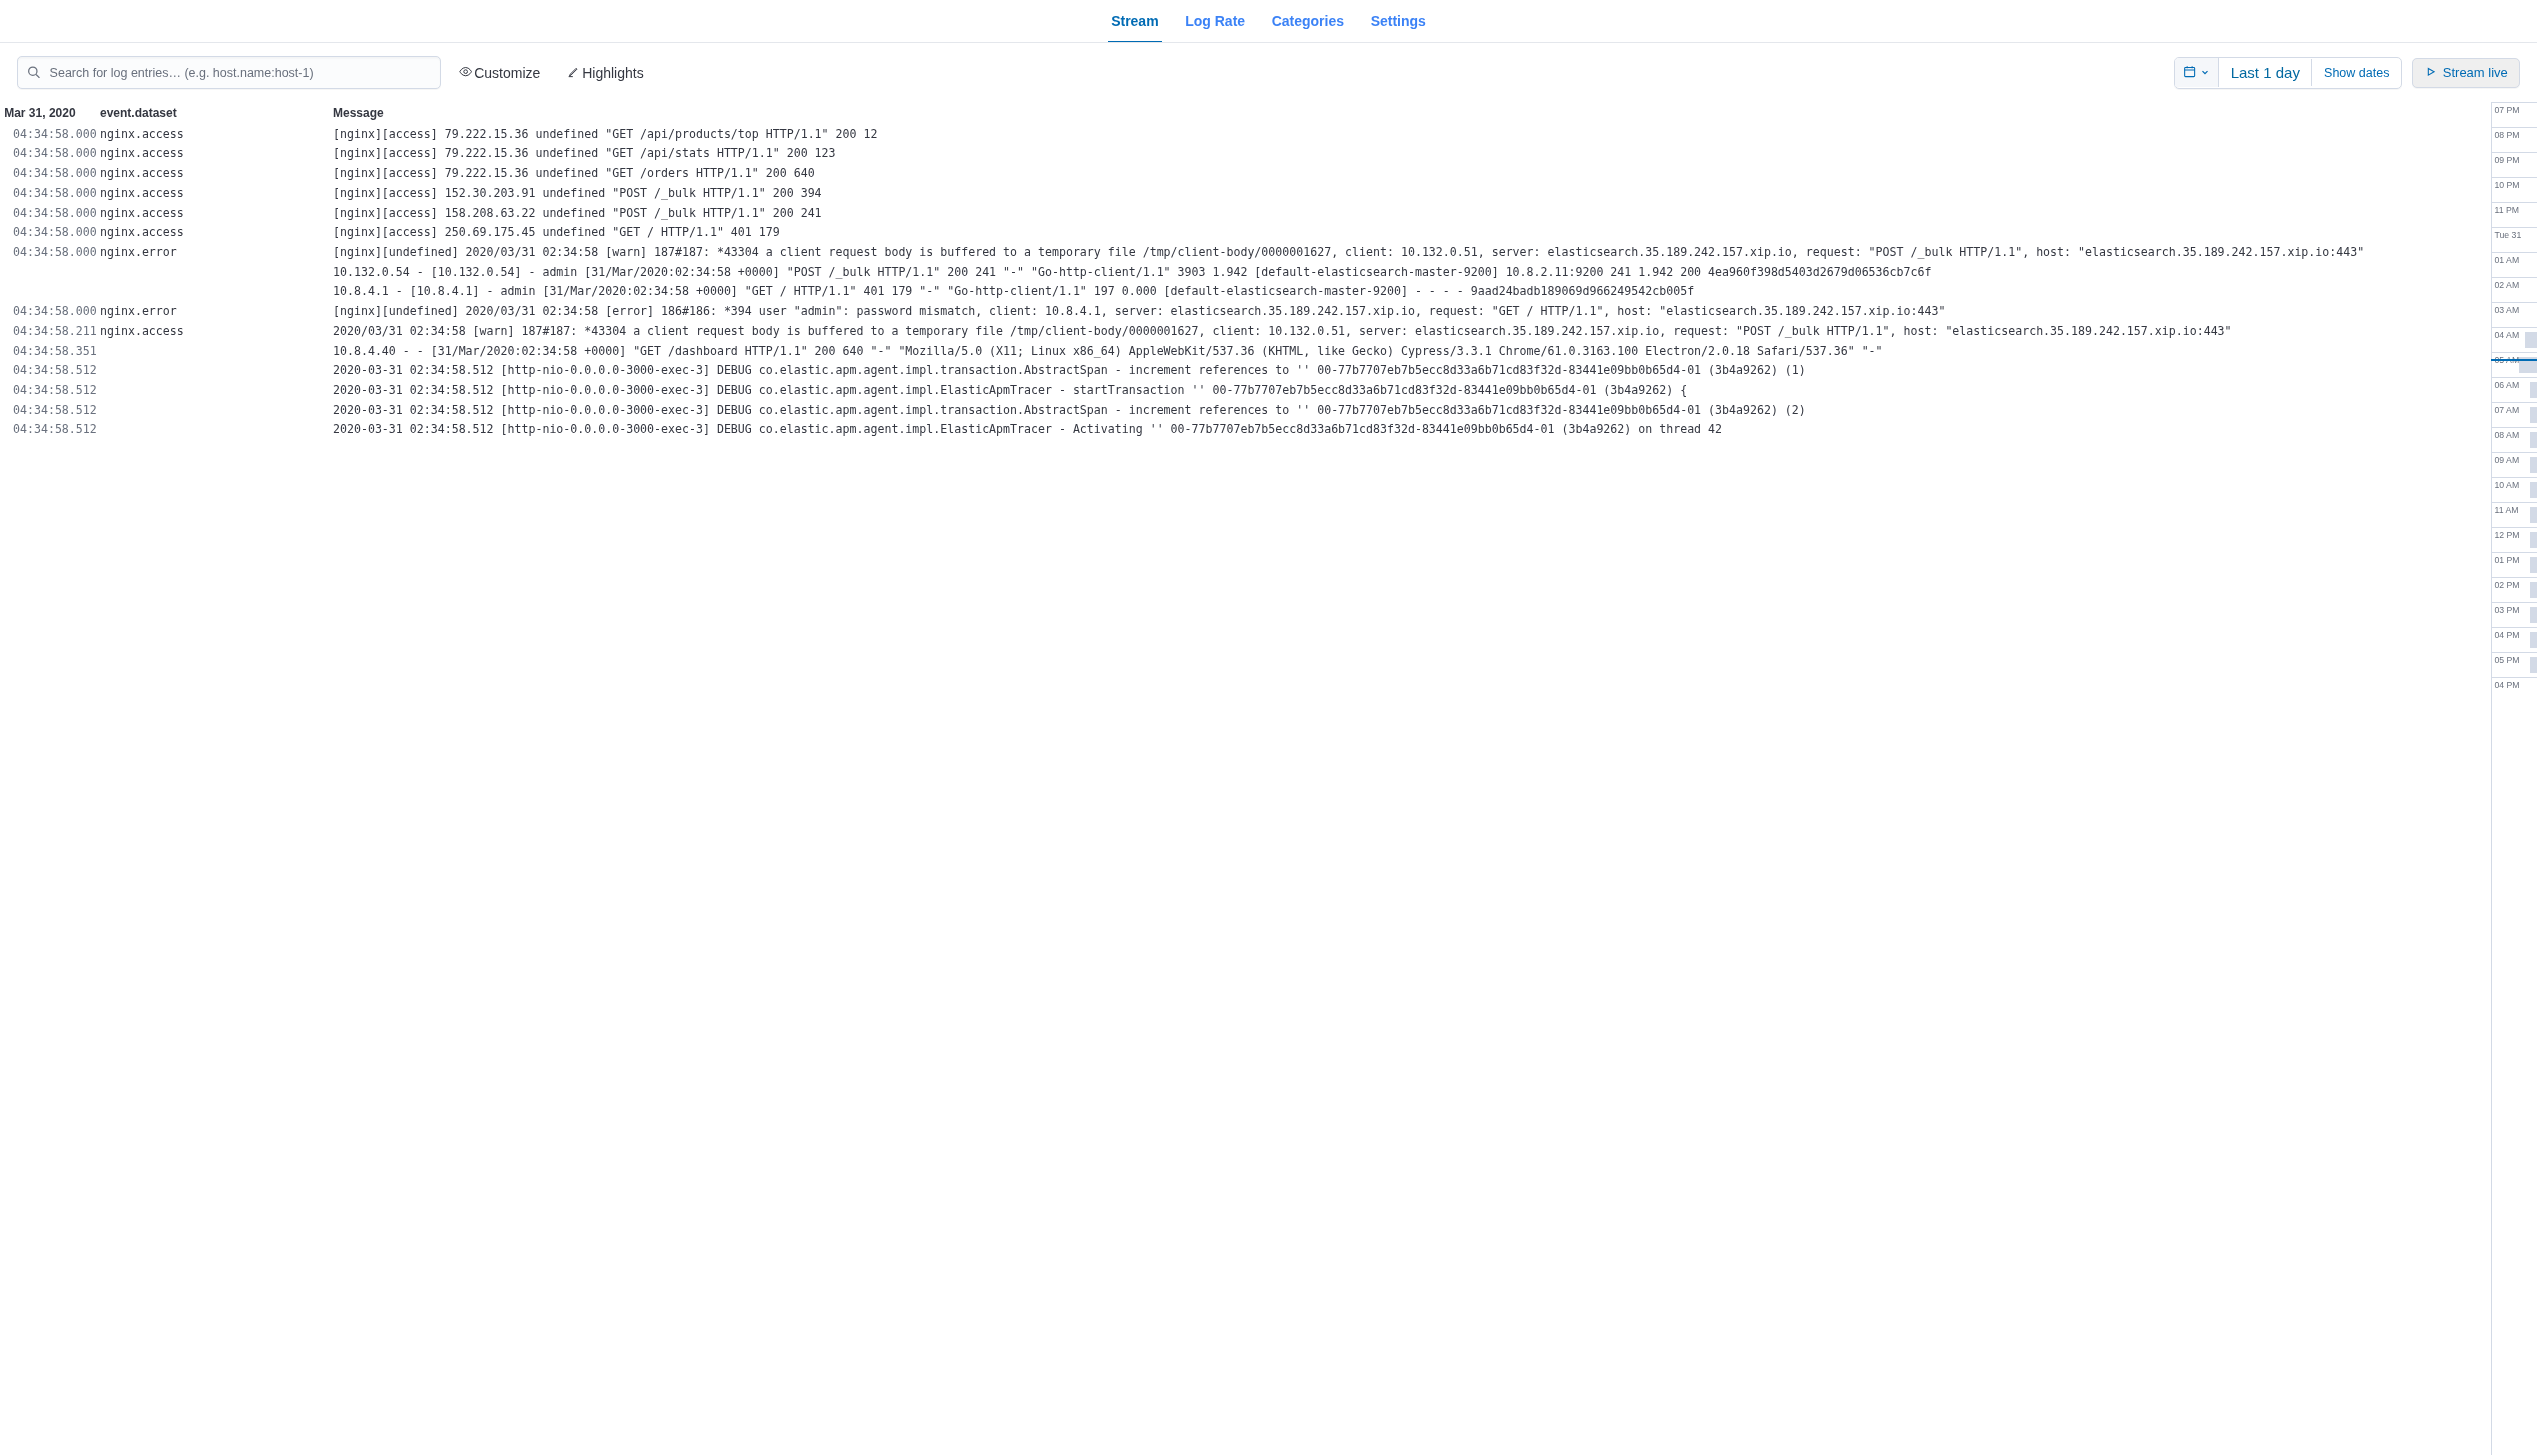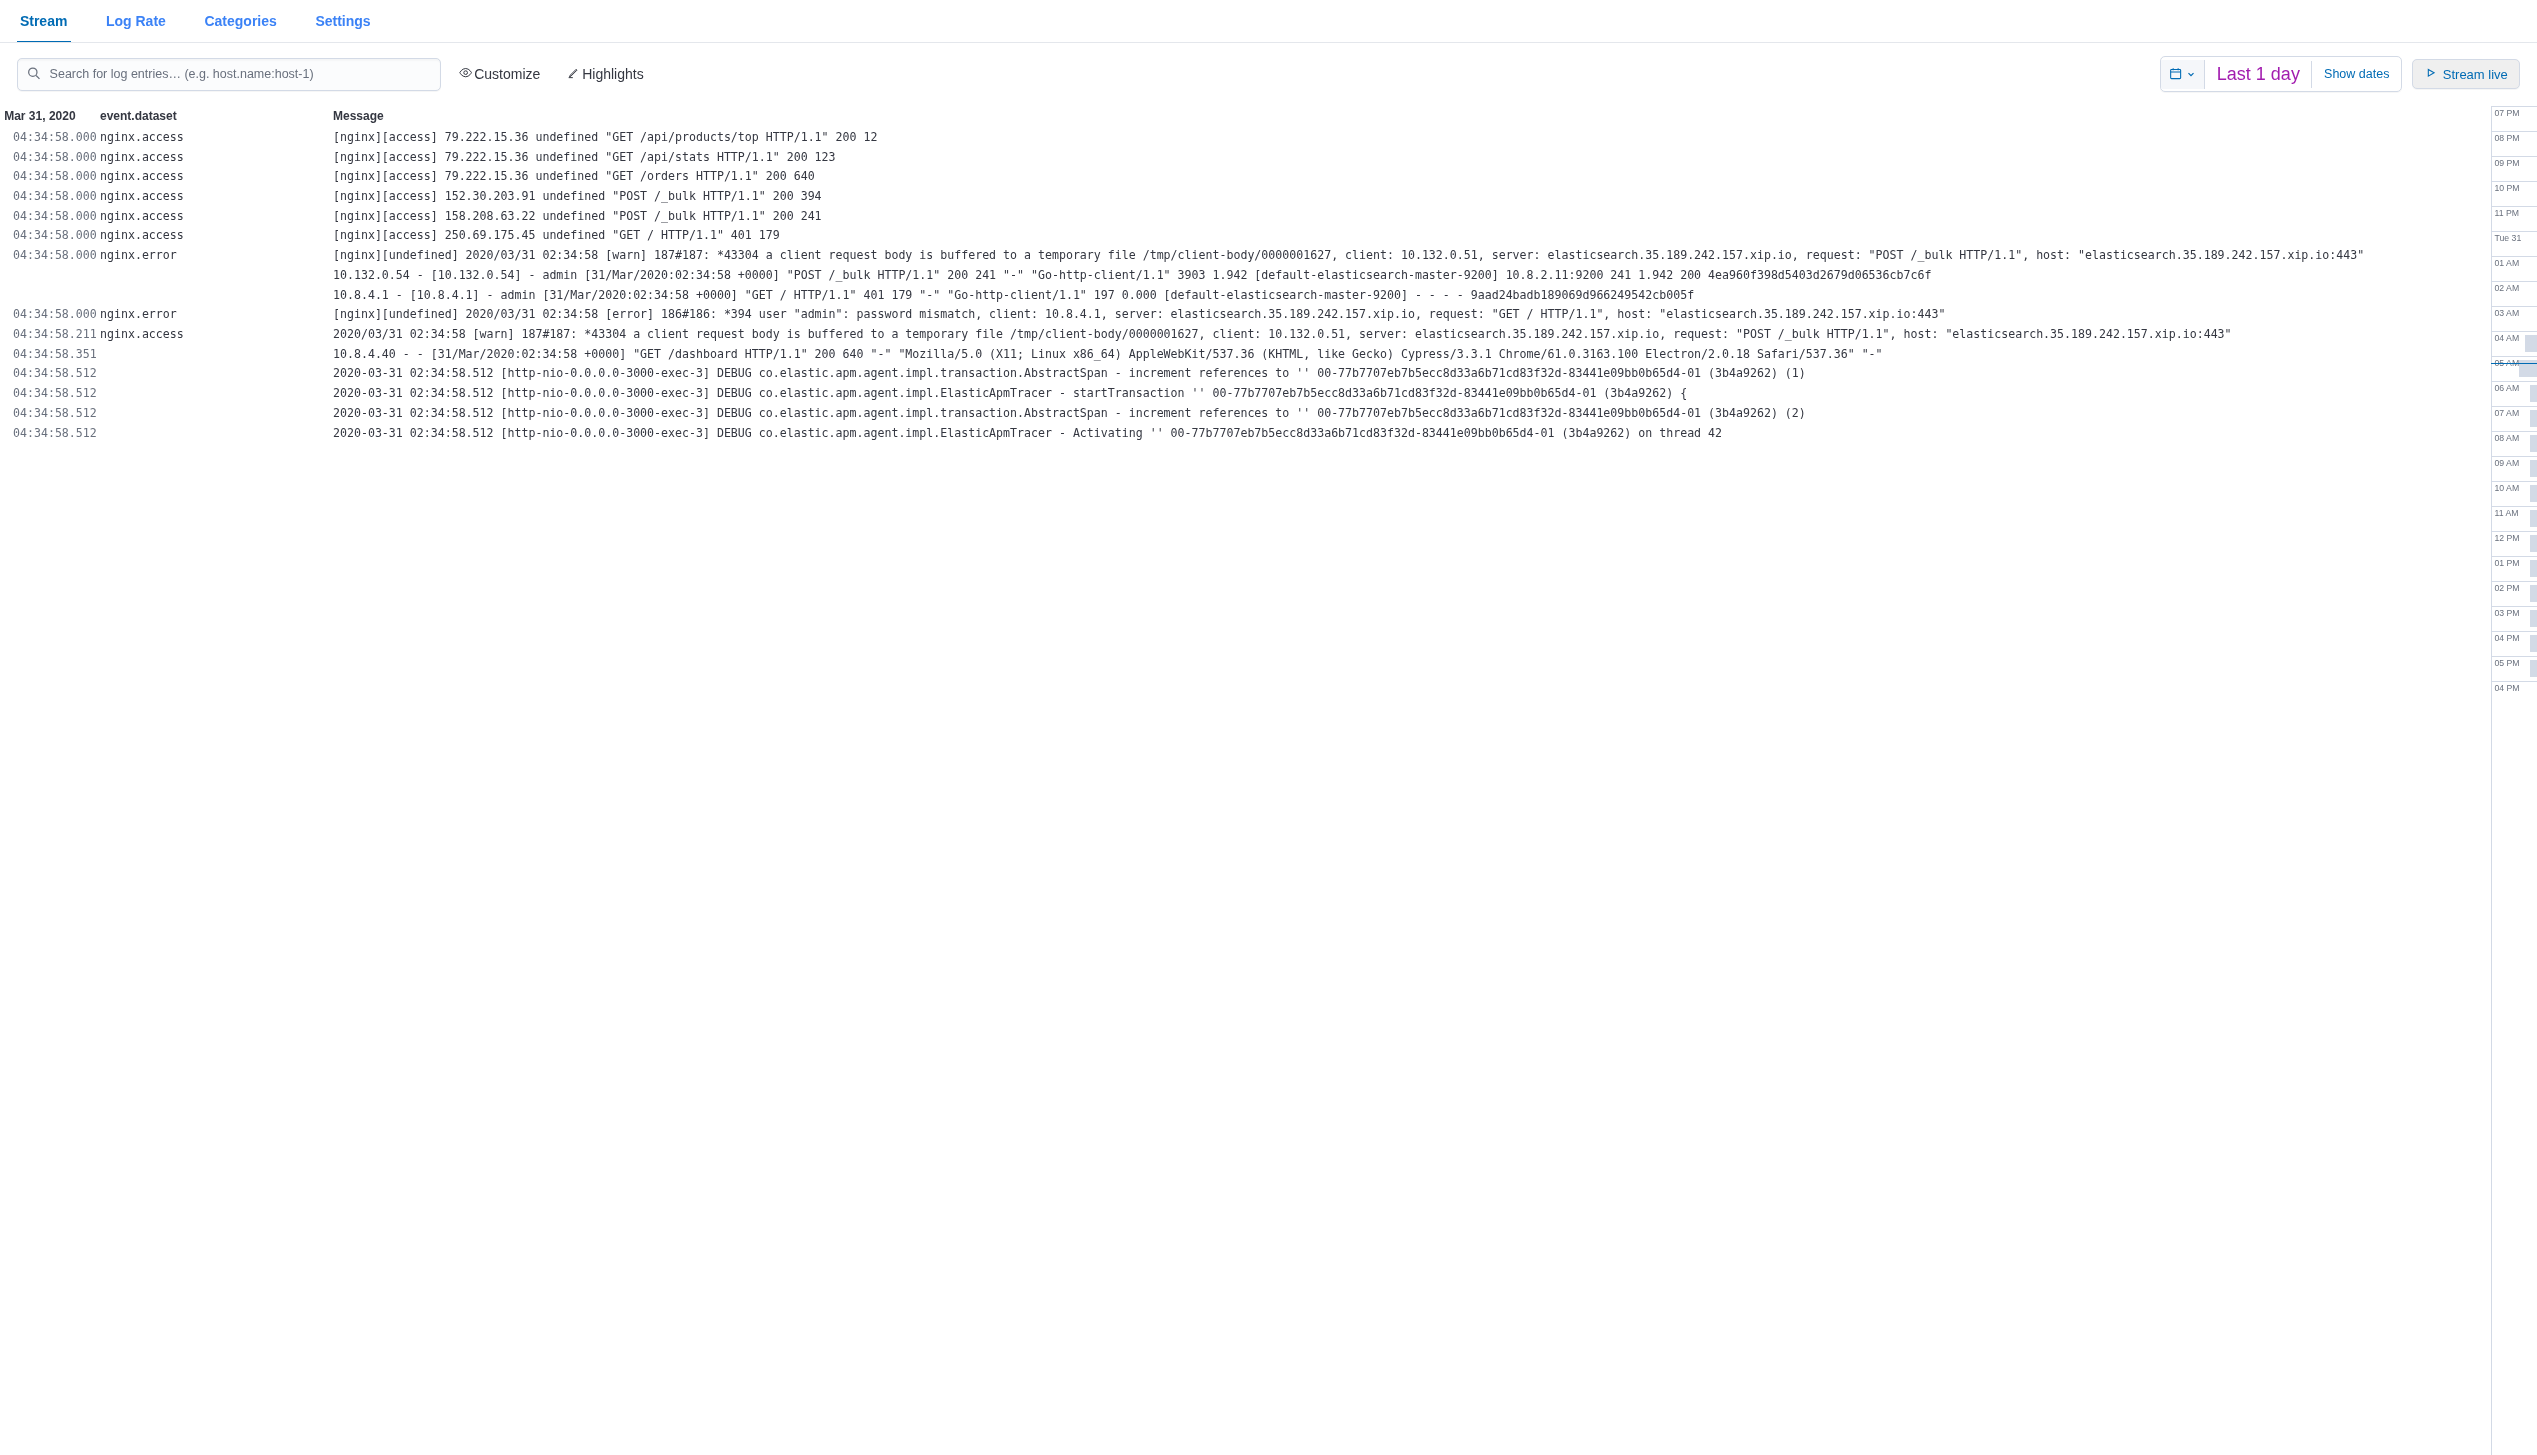--- a/index.html
+++ b/index.html
@@ -8,23 +8,24 @@
       padding: 0;
     }
     body {
       font-family: -apple-system, BlinkMacSystemFont, 'Segoe UI', Helvetica, Arial, sans-serif;
       background: #fff;
       color: #343741;
       font-size: 11.6px;
     }
     .tabs {
       display: flex;
-      gap: 32px;
+      gap: 20px;
       padding: 0 16.6px;
       border-bottom: 0.8px solid #e4e7ec;
+      justify-content: center;
     }
     .tab {
       padding: 13.3px 3.3px 11.6px;
       font-size: 14px;
       font-weight: 600;
       color: #3b82f6;
       cursor: pointer;
       border-bottom: 1.7px solid transparent;
       position: relative;
     }
@@ -92,22 +93,22 @@
       align-items: center;
       gap: 3.3px;
       padding: 6.6px 8.3px;
       background: #f5f7fa;
       border-right: 0.8px solid #d3dae6;
       color: #006bb4;
       cursor: pointer;
     }
     .date-picker-label {
       padding: 6.6px 11.6px;
-      font-size: 18px;
-      color: #a21caf;
+      font-size: 15px;
+      color: #0369a1;
     }
     .show-dates {
       padding: 6.6px 11.6px;
       color: #006bb4;
       cursor: pointer;
       border-left: 0.8px solid #d3dae6;
       font-size: 12.5px;
     }
     .stream-live {
       display: inline-flex;

